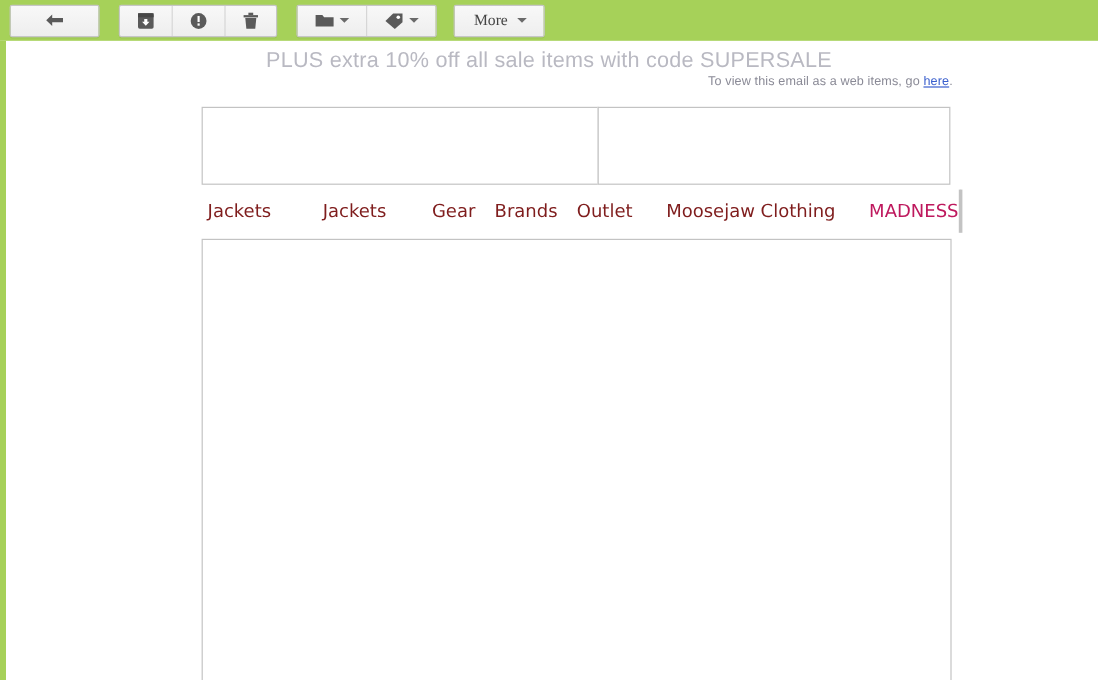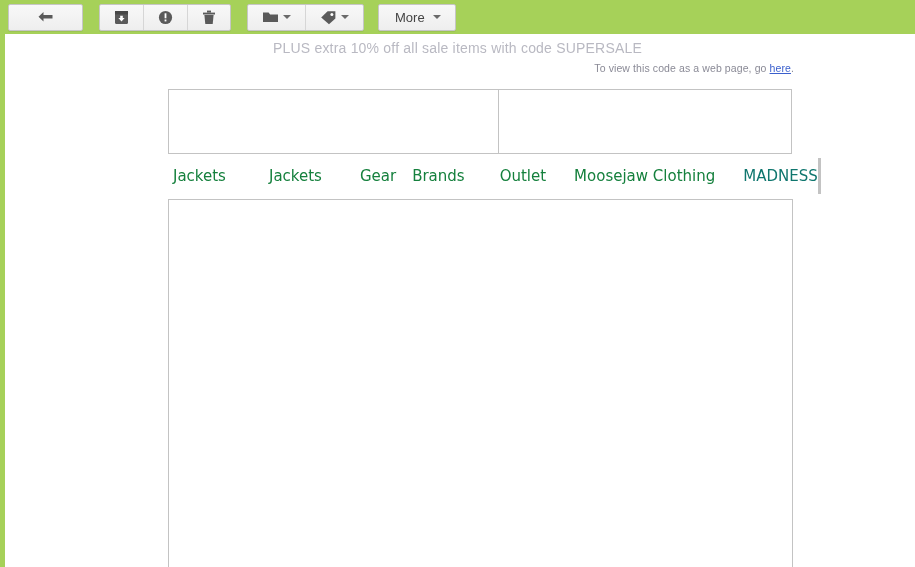--- a/index.html
+++ b/index.html
@@ -45,21 +45,21 @@
   .tb-btn {
     display: flex;
     align-items: center;
     justify-content: center;
     height: 25px;
     padding: 0 14px;
     border-right: 1px solid #d6d6d6;
     background: transparent;
     cursor: pointer;
   }
-  .tb-btn:last-child { border-right: none; }
+  .tb-btn:last-child { border-right: none; font-family: Liberation Serif, serif; }
 
   .gap-wide { margin-left: 16px; }
   .gap-mid  { margin-left: 14px; }
 
   .more-label {
     font-size: 13px;
     color: #444444;
     padding-right: 4px;
   }
   .caret {
@@ -70,21 +70,21 @@
     margin-left: 4px;
   }
   svg { display: block; }
 
   
   .promo {
     position: absolute;
     left: 0; top: 40px;
     width: 915px;
     text-align: center;
-    font-size: 14px;
+    font-size: 18px;
     color: #b9b9c2;
     letter-spacing: 0.2px;
   }
   .webview {
     position: absolute;
     right: 121px; top: 62px;
     font-size: 10.5px;
     color: #8a8a96;
     letter-spacing: 0.1px;
   }
@@ -111,25 +111,25 @@
   .nav {
     position: absolute;
     left: 168px; top: 154px;
     width: 625px; height: 44px;
     display: flex;
     align-items: center;
   }
   .nav-item {
     font-family: "DejaVu Sans", sans-serif;
     font-size: 15px;
-    color: #15803d;
+    color: #7f1d1d;
     white-space: nowrap;
     cursor: pointer;
   }
-  .nav-item.madness { color: #0f766e; }
+  .nav-item.madness { color: #be185d; }
   .nav-spacer { flex: 1 1 auto; }
   .nav-box {
     width: 30px; height: 36px;
     border: 1px solid #c3c3c3;
     background: #ffffff;
   }
   .nav-box + .nav-box { margin-left: -1px; }
 
   
   .content-box {
@@ -214,34 +214,34 @@
       </div>
     </div>
 
   </div>
 
   <div class="left-strip"></div>
 
   <div class="promo">PLUS extra 10% off all sale items with code SUPERSALE</div>
 
   <div class="webview">
-    <span>To view this code as a web page, go </span><a href="#">here</a><span>.</span>
+    <span>To view this email as a web items, go </span><a href="#">here</a><span>.</span>
   </div>
 
   <div class="hdr-boxes">
     <div class="imgbox imgbox-left"></div>
     <div class="imgbox imgbox-right"></div>
   </div>
 
   <div class="nav">
     <span class="nav-item" style="margin-left:5px;">Jackets</span>
     <span class="nav-item" style="margin-left:43px;">Jackets</span>
     <span class="nav-item" style="margin-left:38px;text-align:right;">Gear</span>
     <span class="nav-item" style="margin-left:16px;">Brands</span>
-    <span class="nav-item" style="margin-left:35px;">Outlet</span>
+    <span class="nav-item" style="margin-left:16px;">Outlet</span>
     <span class="nav-item" style="margin-left:28px;">Moosejaw Clothing</span>
     <span class="nav-item madness" style="margin-left:28px;">MADNESS</span>
     <span class="nav-spacer"></span>
     <span class="nav-box"></span>
     <span class="nav-box"></span>
   </div>
 
   <div class="content-box"></div>
 
 </div>

